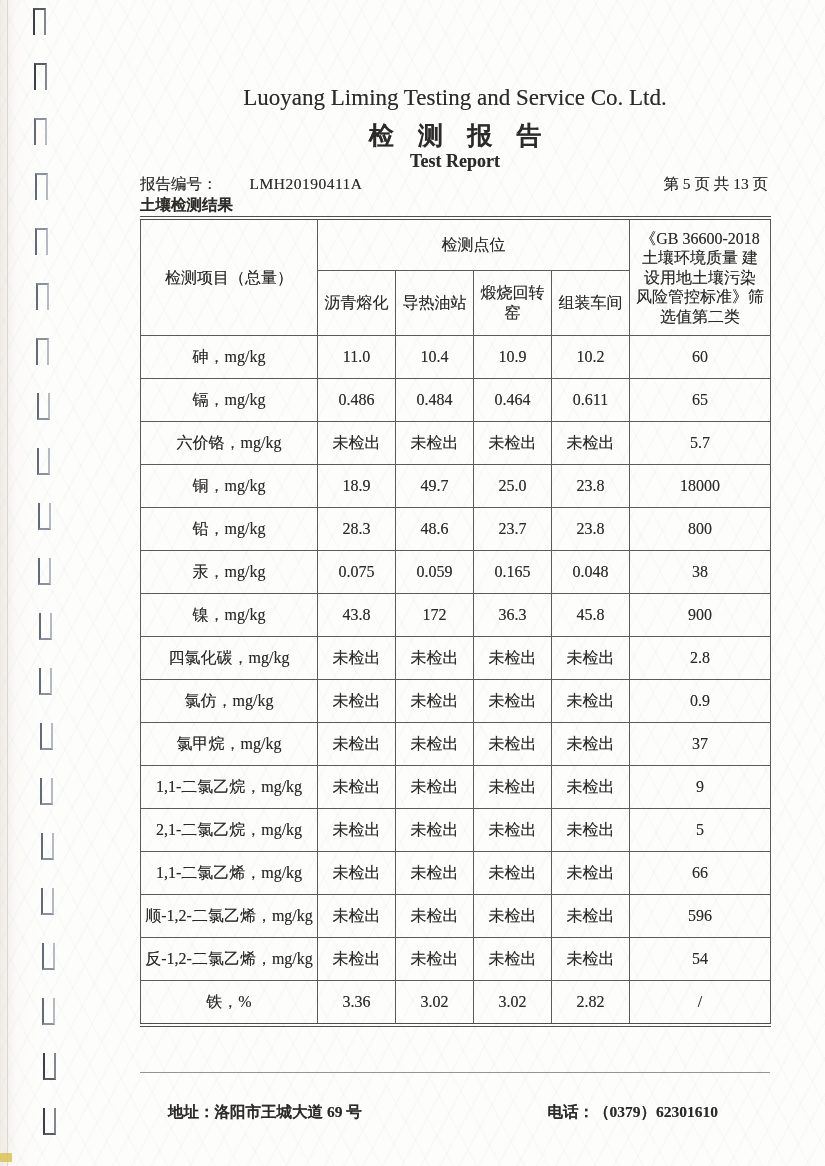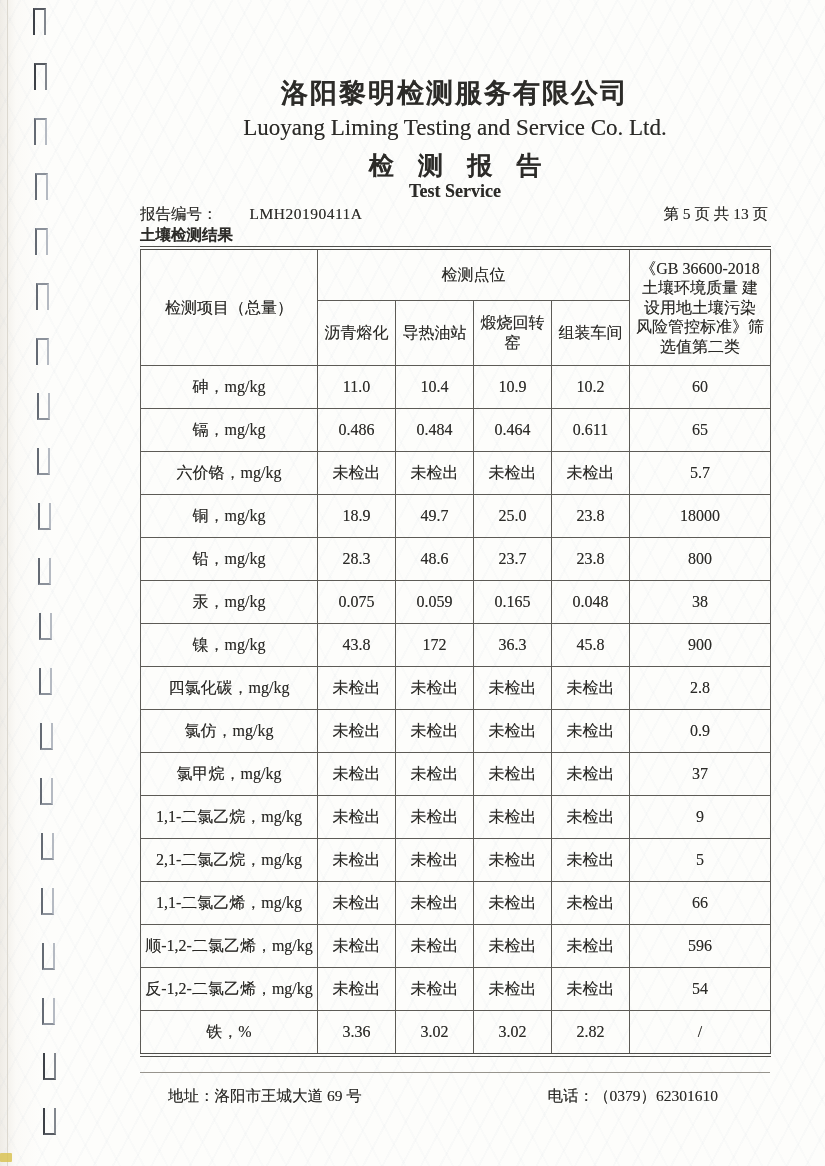--- a/index.html
+++ b/index.html
@@ -55,22 +55,22 @@
   col.c-item{width:177px;}
   col.c-pt{width:78px;}
   col.c-std{width:141px;}
   th.points-group{height:50px;}
   th.point{height:64px;padding:0 8px;}
   th.std-head{white-space:pre-line;font-size:15.5px;line-height:1.44;padding:0 3px;}
   td.item{padding:0 14px;}
   td.val, td.item, td.limit{height:42px;}
 
   .footer{position:absolute;left:140px;top:1072px;width:630px;border-top:1px solid #97948d;
-          display:flex;align-items:baseline;font-size:15.5px;padding-top:13px;
-          text-shadow:0 0 .6px rgba(44,43,40,.5);}
+          display:flex;align-items:baseline;font-size:15.5px;padding-top:29px;
+          text-shadow:0 0 .6px rgba(44,43,40,.5);font-weight:bold;}
   .address{margin-left:28px;}
   .phone{margin-left:auto;margin-right:52px;}
 </style>
 </head>
 <body>
 
 <div class="page">
   <div class="edge-line"></div>
   <div>
       <div class="bind-mark upper dark" style="top: 8px; left: 33px;"></div>
@@ -92,24 +92,23 @@
       <div class="bind-mark lower" style="top: 888px; left: 41px;"></div>
       <div class="bind-mark lower" style="top: 943px; left: 41.5px;"></div>
       <div class="bind-mark lower" style="top: 998px; left: 42px;"></div>
       <div class="bind-mark lower dark" style="top: 1053px; left: 42.5px;"></div>
       <div class="bind-mark lower dark" style="top: 1108px; left: 43px;"></div>
     </div>
   <div class="corner-smudge"></div>
 
   <div class="content">
     <div class="center">
-      <h1 class="company-cn">洛阳黎明检测服务有限公司</h1>
       <div class="company-en">Luoyang Liming Testing and Service Co. Ltd.</div>
       <div class="title-cn">检 测 报 告</div>
-      <div class="title-en">Test Service</div>
+      <div class="title-en">Test Report</div>
     </div>
 
     <div class="meta-row">
       <div>
         <span>报告编号：</span><span class="report-no-value">LMH20190411A</span>
       </div>
       <div class="page-indicator">第 5 页 共 13 页</div>
     </div>
 
     <div class="section-title">土壤检测结果</div>

